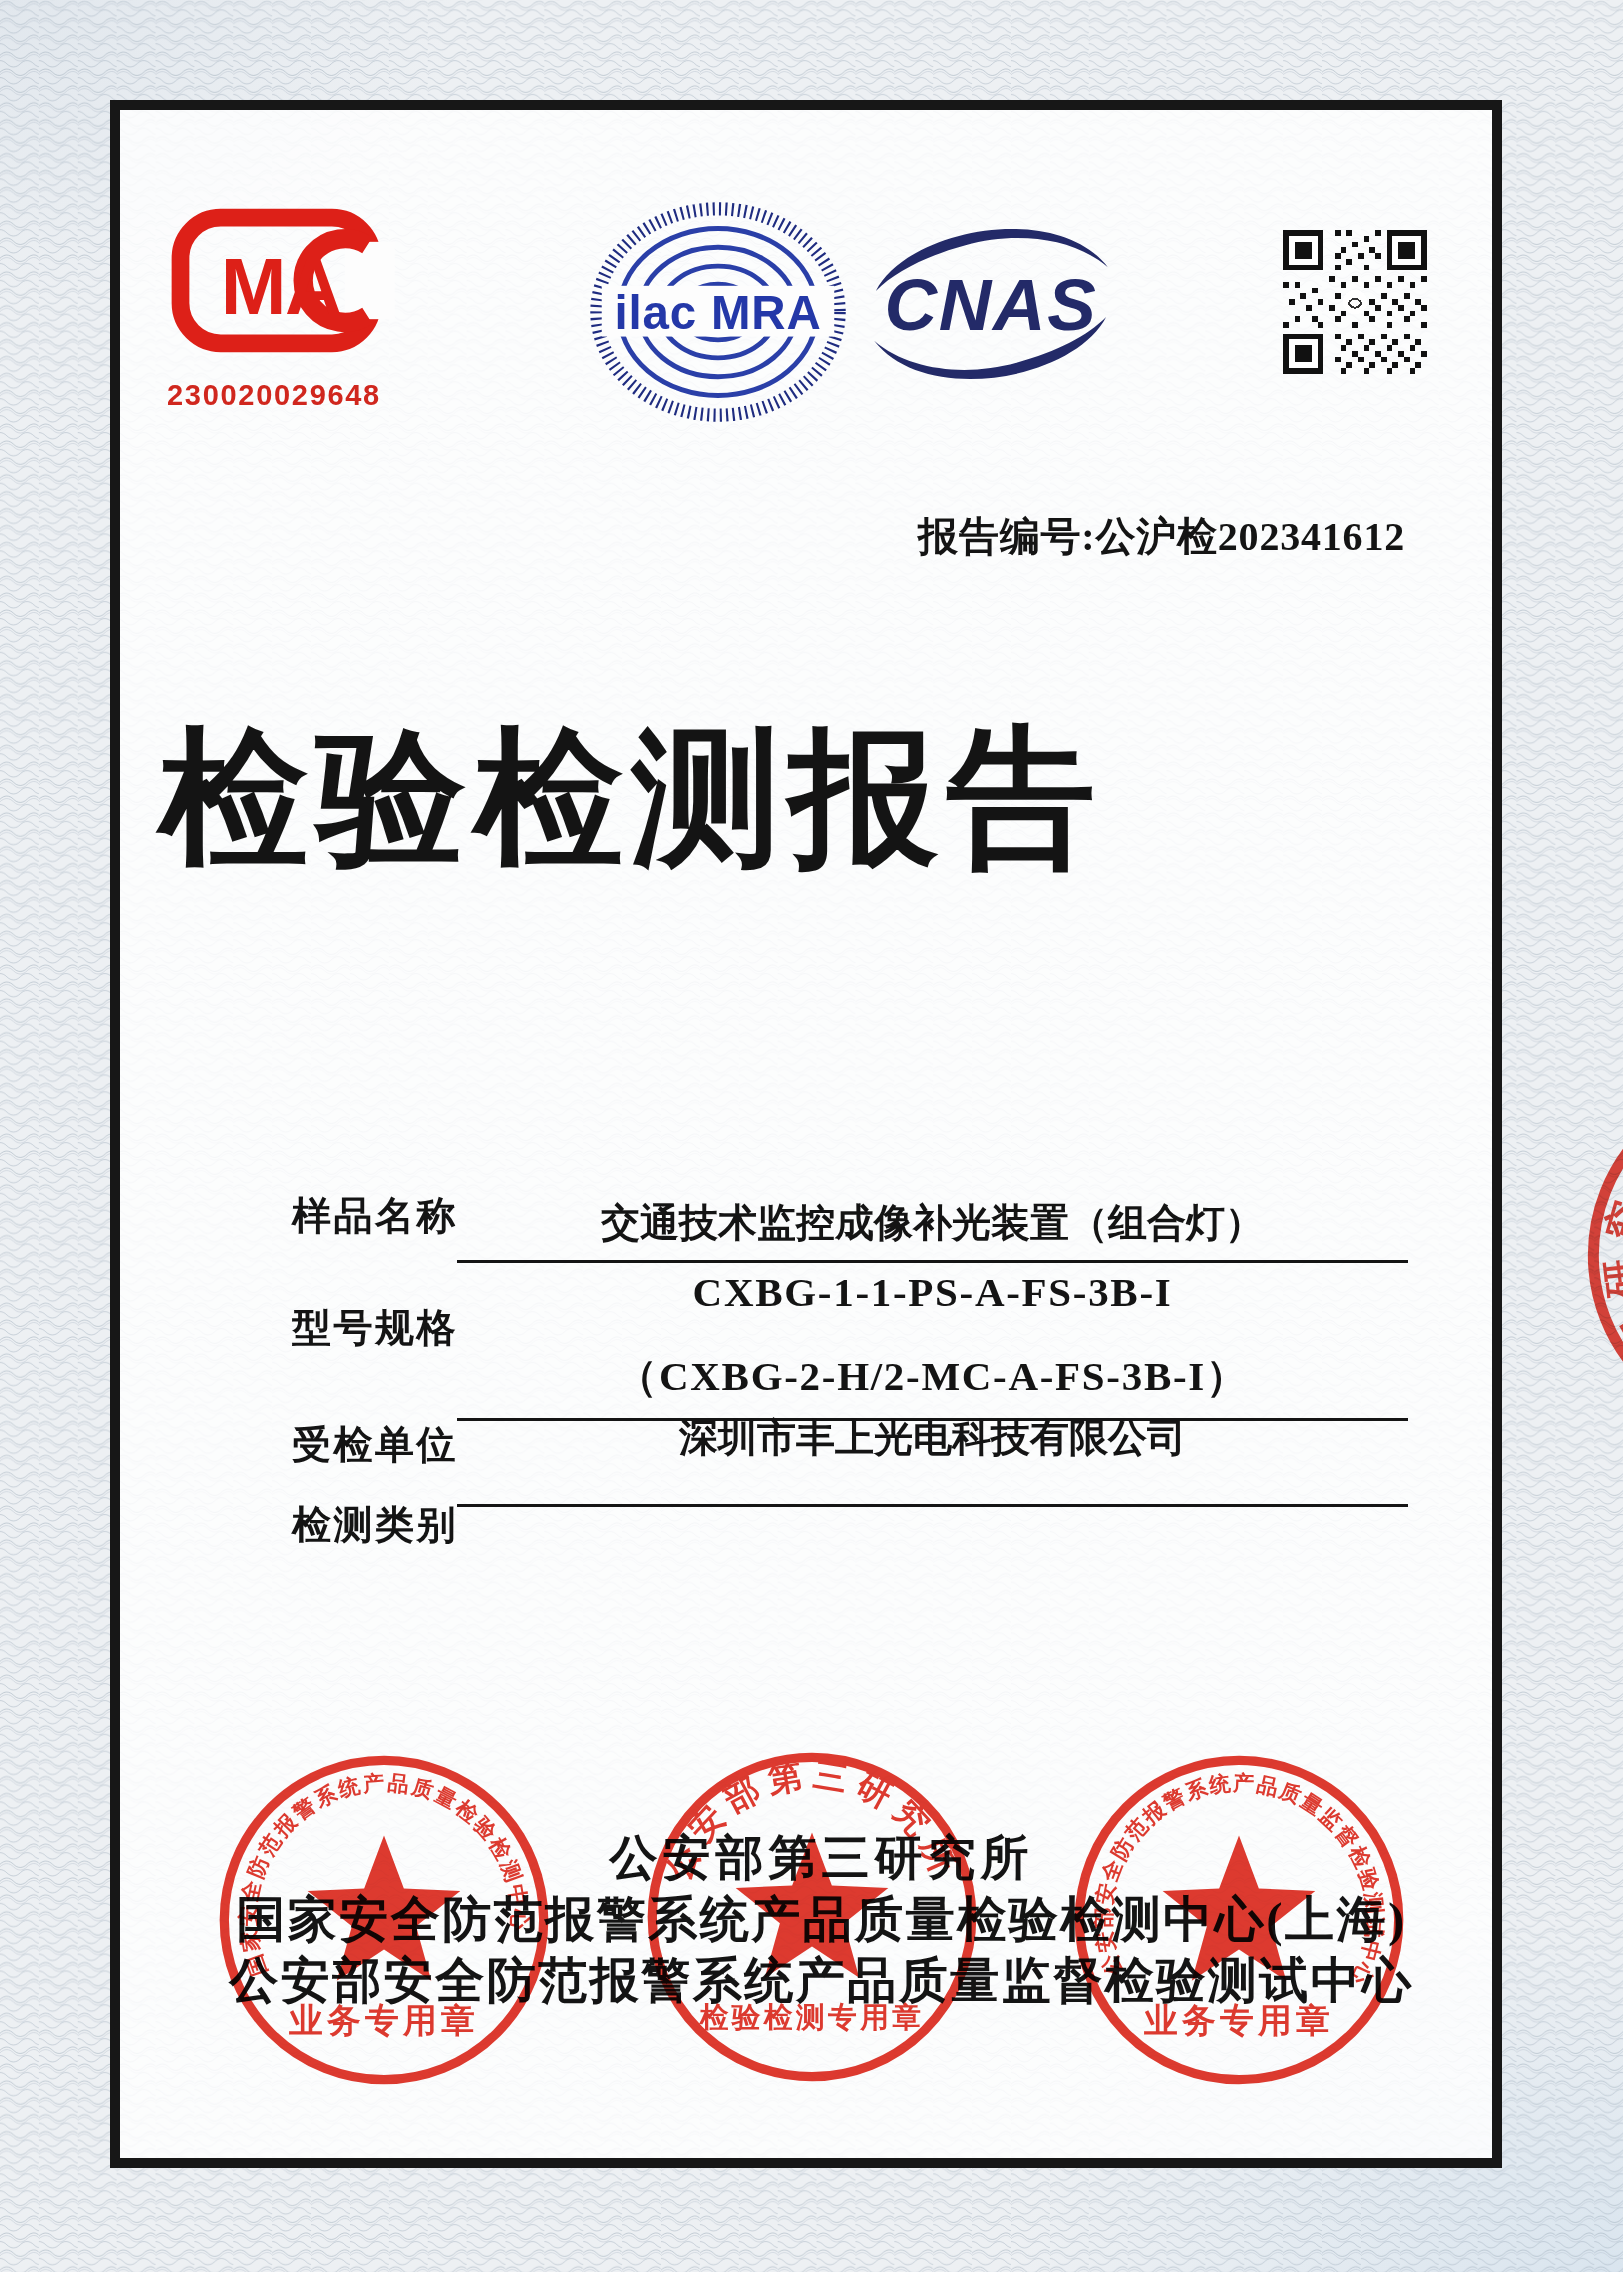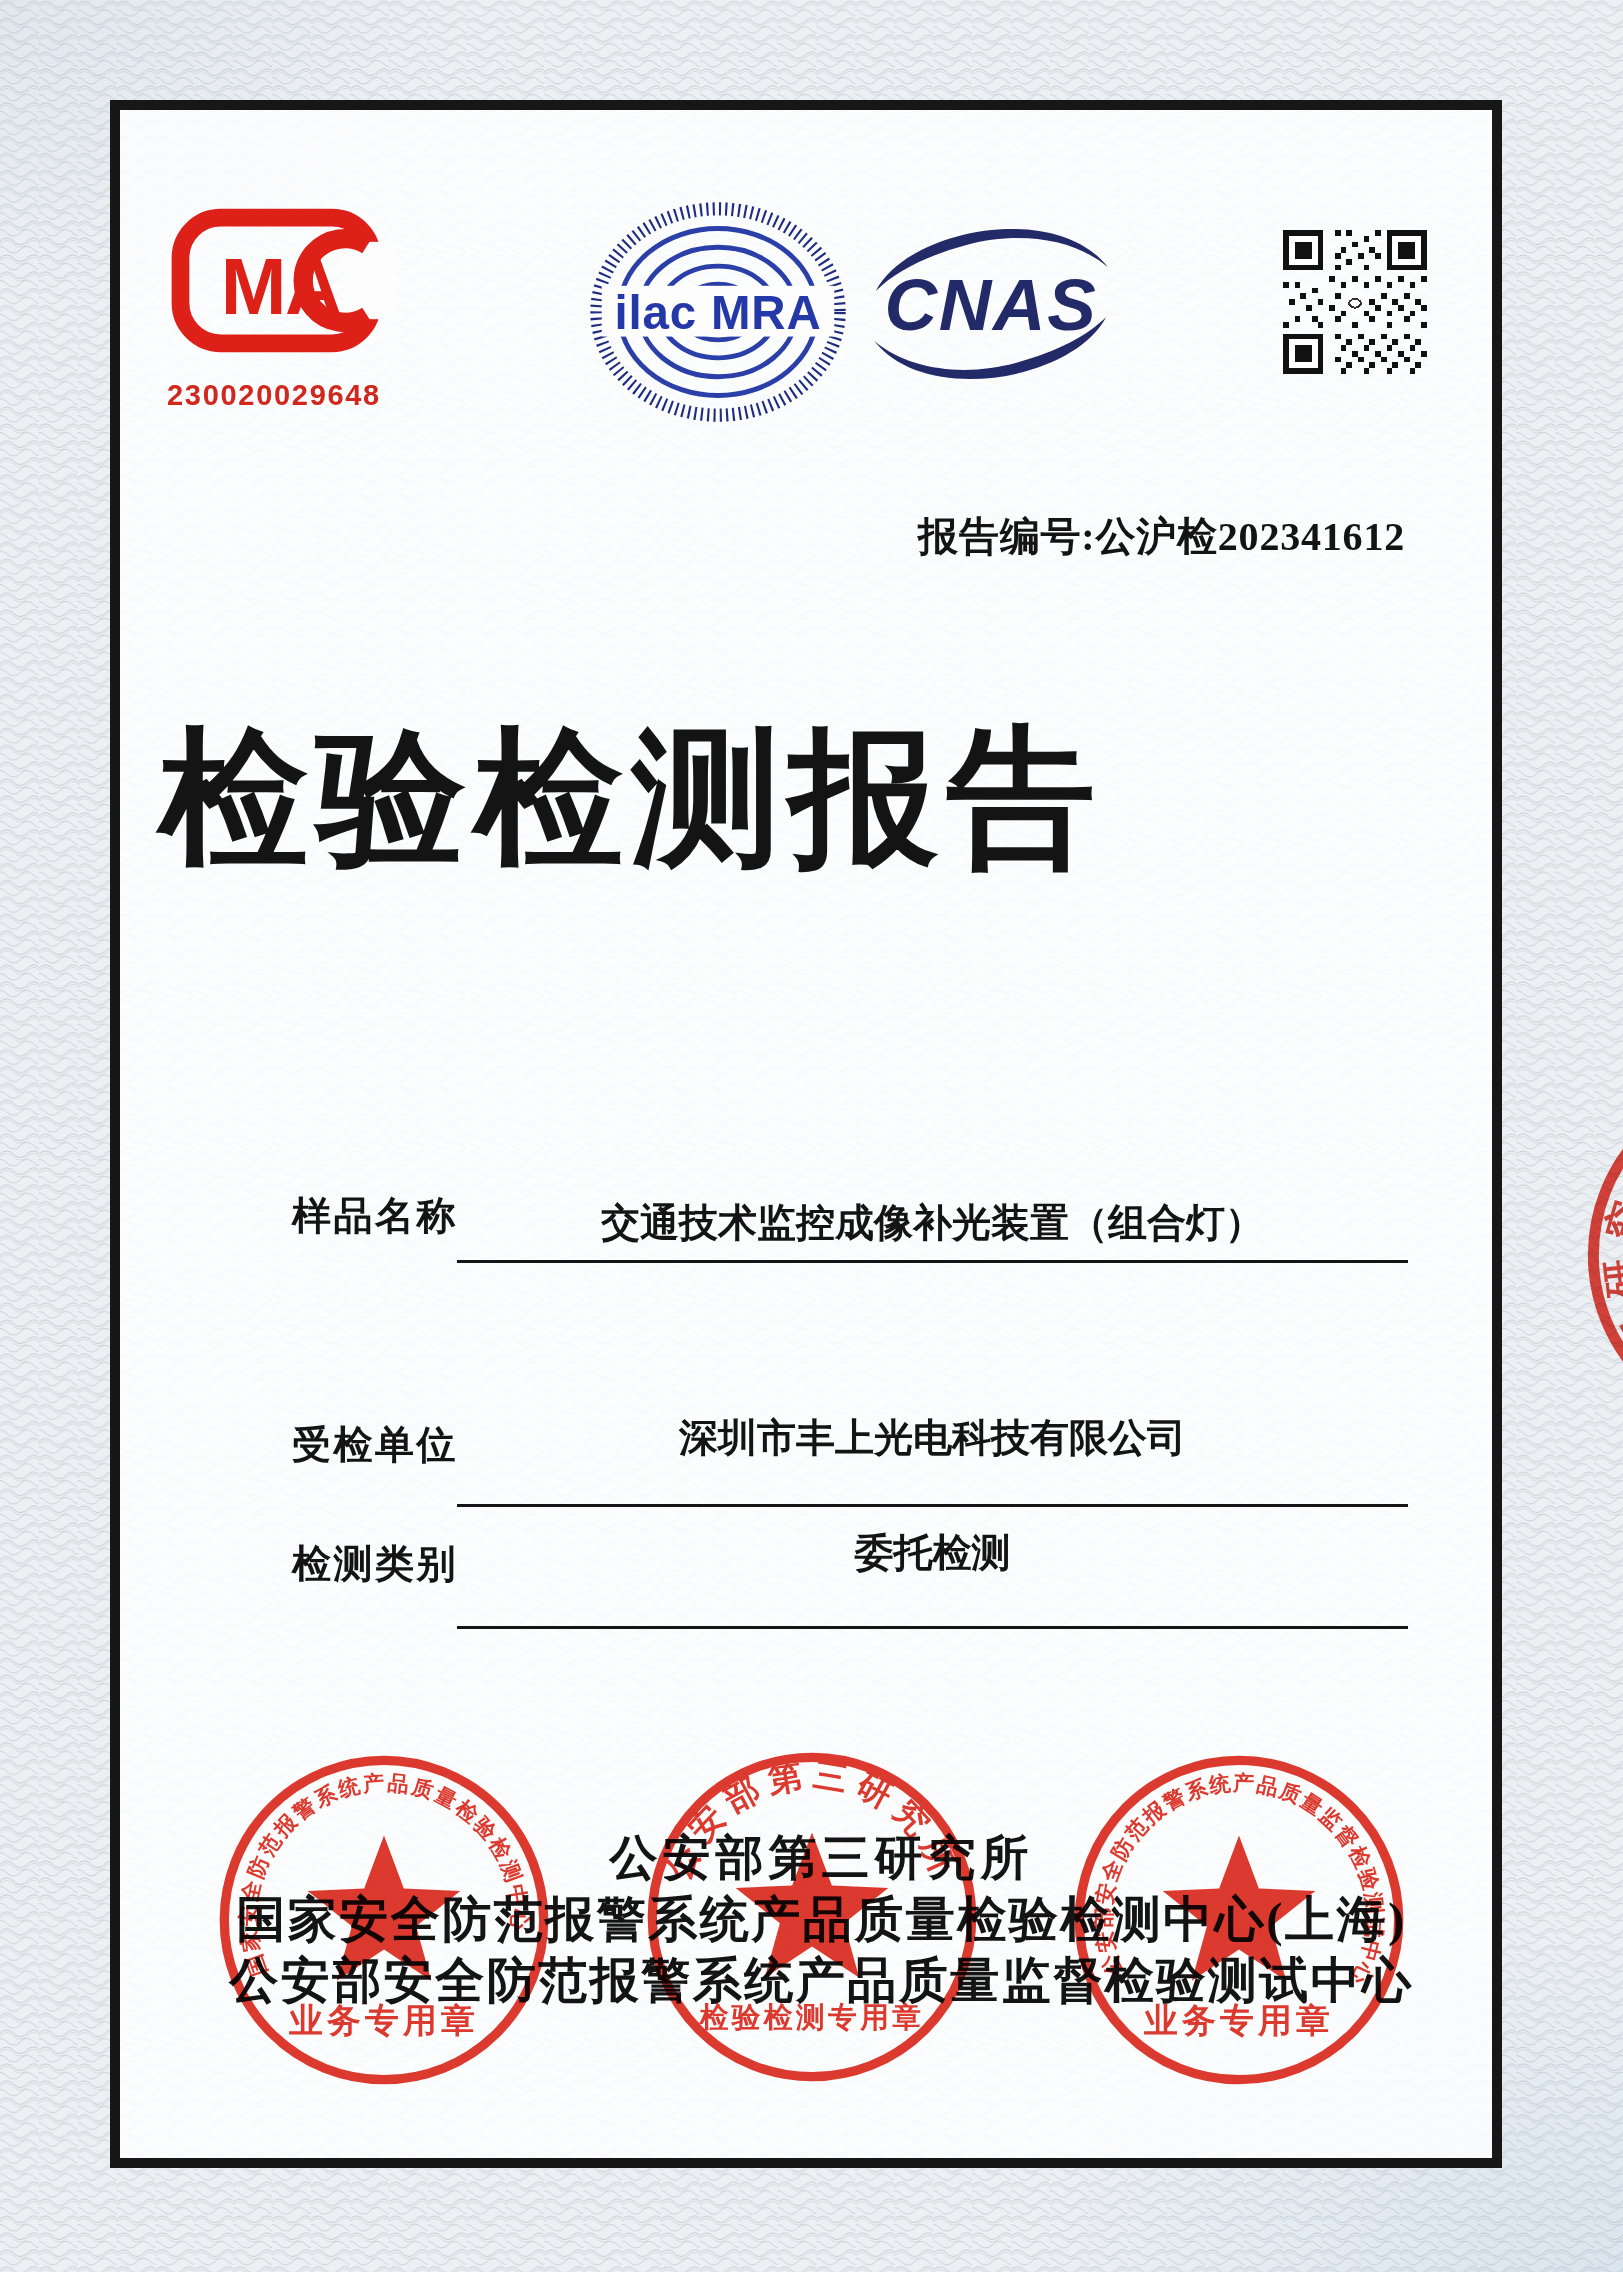--- a/index.html
+++ b/index.html
@@ -117,31 +117,35 @@
   <div class="abs report-no">报告编号:公沪检202341612</div>
 
   <div class="abs doc-title">检验检测报告</div>
 
   <div class="frow r1">
     <div class="flabel">样品名称</div>
     <div class="fval">
       <span class="vline">交通技术监控成像补光装置（组合灯）</span>
     </div>
   </div>
+  <div class="frow r2">
+    <div class="flabel">型号规格</div>
+    <div class="fval">
+      <span class="vline">CXBG-1-1-PS-A-FS-3B-I</span>
+      <span class="vline">（CXBG-2-H/2-MC-A-FS-3B-I）</span>
+    </div>
+  </div>
   <div class="frow r3">
     <div class="flabel">受检单位</div>
     <div class="fval">
       <span class="vline">深圳市丰上光电科技有限公司</span>
     </div>
   </div>
   <div class="frow r4">
     <div class="flabel">检测类别</div>
-    <div class="fval">
-      <span class="vline">委托检测</span>
-    </div>
   </div>
 
   <div class="abs org">
     <div class="l1">公安部第三研究所</div>
     <div class="l2">国家安全防范报警系统产品质量检验检测中心(上海)</div>
     <div class="l3">公安部安全防范报警系统产品质量监督检验测试中心</div>
   </div>
 
   <svg class="stamp st1" viewBox="0 0 400 400">
     <defs>

